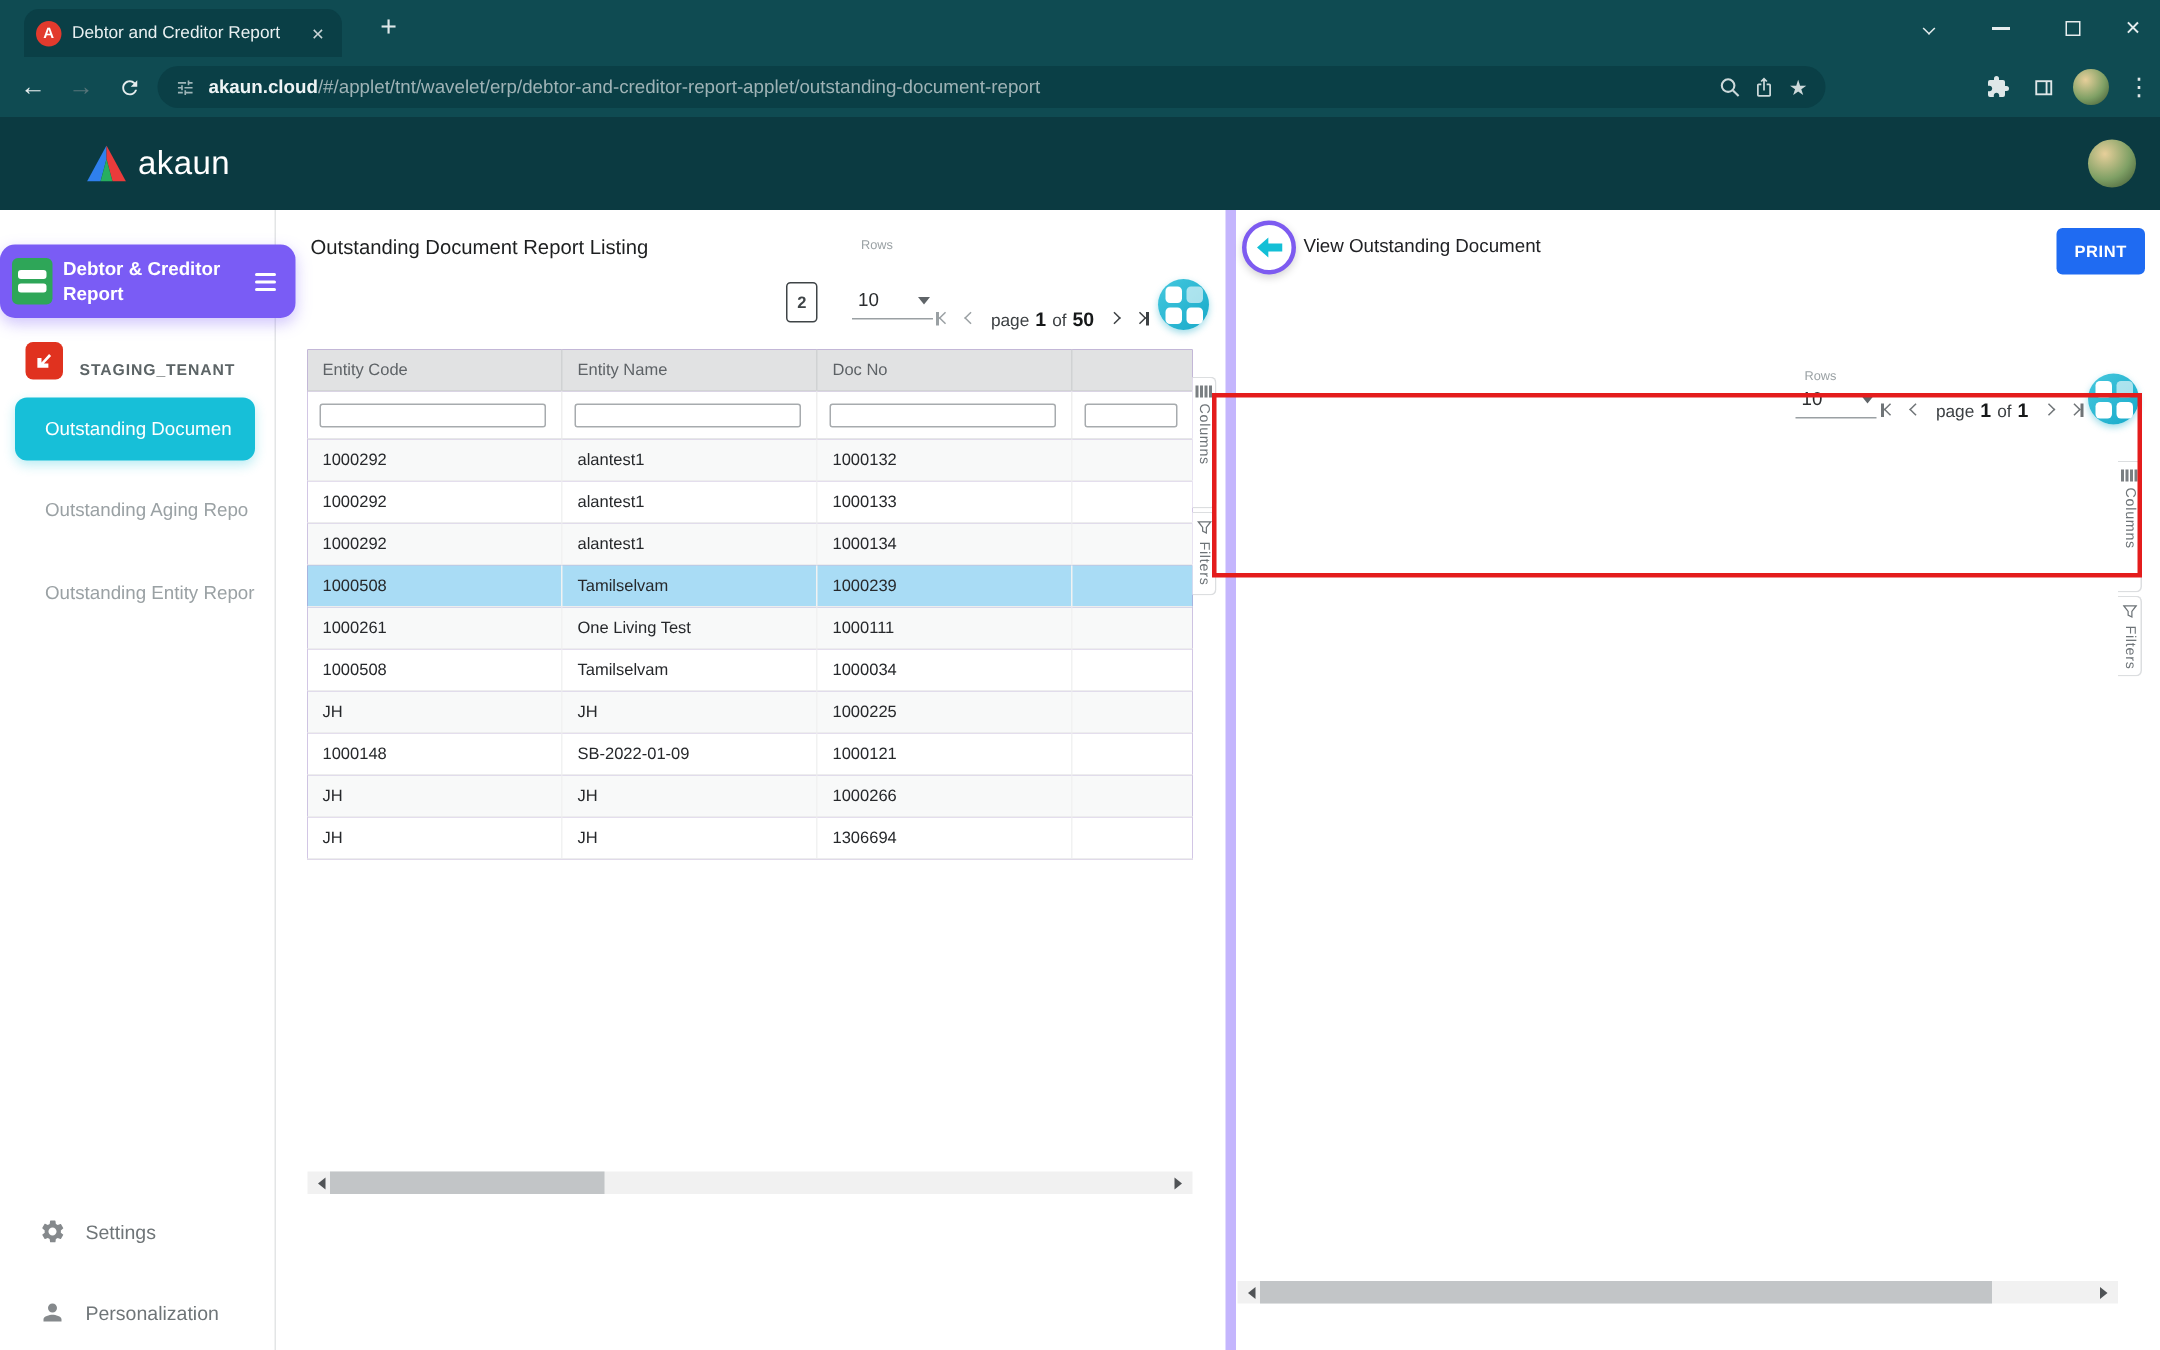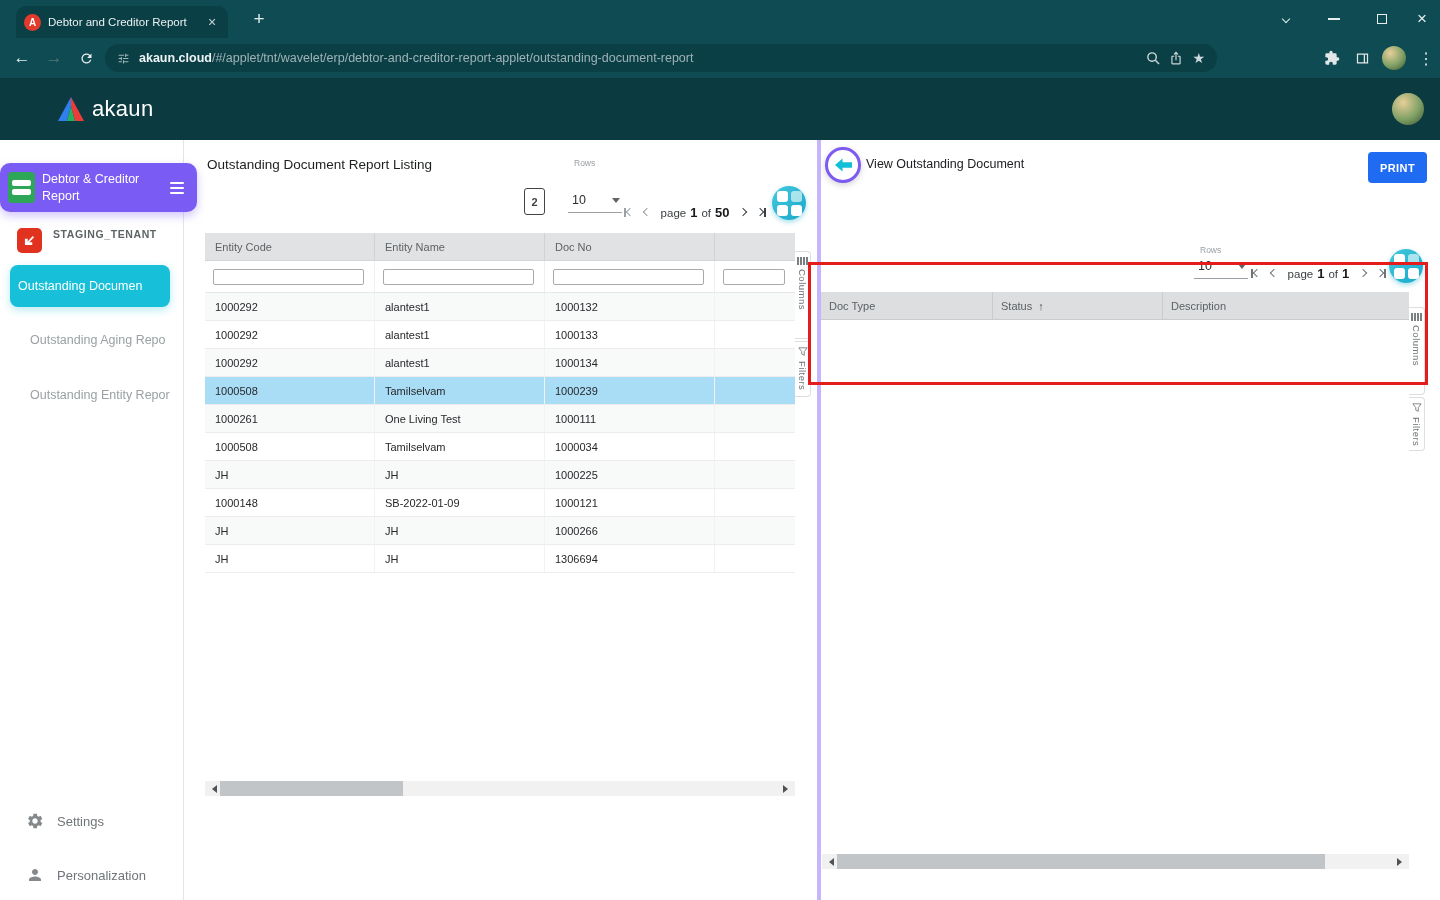--- a/index.html
+++ b/index.html
@@ -28,27 +28,27 @@
 
 .appheader{position:absolute;left:0;top:78px;width:1440px;height:62px;background:#0b3a41;display:flex;align-items:center}
 .logo{margin-left:58px;display:flex;align-items:center;gap:8px}
 .logo-text{color:#fff;font-size:22px;font-weight:normal;letter-spacing:.3px}
 .hdr-avatar{position:absolute;right:16px;top:15px;width:32px;height:32px;border-radius:50%;background:radial-gradient(circle at 35% 30%,#e7cf9a,#7fa065 55%,#39512f)}
 
 .sidebar{position:absolute;left:0;top:140px;width:184px;height:760px;background:#fff;border-right:1px solid #e3e5e6}
 .applet-btn{position:absolute;left:0;top:23px;width:197px;height:49px;background:#7a5cf5;border-radius:10px;display:flex;align-items:center;padding:0 5px 0 8px;gap:7px;box-shadow:0 4px 10px rgba(122,92,245,.35);z-index:5}
 .applet-ic{width:27px;height:31px;background:#2ea658;border-radius:4px;display:flex;flex-direction:column;gap:3px;justify-content:center;align-items:center;flex:0 0 27px}
 .applet-ic i{display:block;width:19px;height:6px;background:#fff;border-radius:2px}
-.applet-label{color:#fff;font-size:12.5px;font-weight:normal;line-height:1.3;flex:1}
+.applet-label{color:#fff;font-size:12.5px;font-weight:bold;line-height:1.3;flex:1}
 .applet-toggle{width:30px;height:30px;border-radius:50%;display:flex;flex-direction:column;justify-content:center;align-items:center;gap:3px;flex:0 0 30px}
 .applet-toggle i{display:block;width:14px;height:2px;background:#fff;border-radius:1px}
-.tenant{position:absolute;left:17px;top:88px;display:flex;align-items:flex-start;gap:11px}
+.tenant{position:absolute;left:17px;top:88px;display:flex;align-items:flex-end;gap:11px}
 .tenant-ic{width:25px;height:25px;background:#e0321f;border-radius:5px;display:flex;align-items:center;justify-content:center}
 .tenant-label{font-size:10.5px;color:#5c6466;letter-spacing:.6px;font-weight:bold}
-.nav-active{position:absolute;left:10px;top:125px;width:160px;height:42px;background:#17bfd8;border-radius:8px;color:#fff;font-size:12.5px;display:flex;align-items:center;padding-left:8px;white-space:nowrap;overflow:hidden;box-shadow:0 3px 8px rgba(23,191,216,.3)}
+.nav-active{position:absolute;left:10px;top:125px;width:160px;height:42px;background:#17bfd8;border-radius:8px;color:#fff;font-size:12.5px;display:flex;align-items:center;padding-left:20px;white-space:nowrap;overflow:hidden;box-shadow:0 3px 8px rgba(23,191,216,.3)}
 .nav-item{position:absolute;left:30px;font-size:12.5px;color:#9aa1a4;white-space:nowrap;overflow:hidden;width:152px}
 .side-foot{position:absolute;left:26px;display:flex;align-items:center;gap:13px;color:#6f7578;font-size:13px}
 
 .listing{position:absolute;left:200px;top:129px;width:615px;height:760px}
 .l-title{position:absolute;left:7px;top:28px;font-size:13.5px;color:#1d1f20}
 .searchbox{position:absolute;left:5px;top:52px;width:313px;height:41px;border:1px solid #b9bdc1;border-radius:6px;display:flex;align-items:center;padding:0 12px;gap:8px;background:#fff}
 .searchbox input{border:none;outline:none;flex:1;font-size:12.5px;color:#333;font-family:"Liberation Sans",sans-serif;background:transparent}
 .searchbox input::placeholder{color:#8b9194}
 .doc2{position:absolute;left:324px;top:59px;width:21px;height:27px;border:1.7px solid #3f4447;border-radius:3px;display:flex;align-items:center;justify-content:center;font-size:11px;font-weight:bold;color:#3f4447}
 .rows-label{font-size:8.5px;color:#9aa1a4}
@@ -82,21 +82,21 @@
 .grip{display:flex;gap:1.5px}
 .grip i{display:block;width:1.5px;height:8px;background:#7a7f82}
 
 .hscroll{position:absolute;height:15px;background:#f1f1f1;display:flex;align-items:stretch}
 .sb-arrow{width:15px;display:flex;align-items:center;justify-content:center}
 .sb-arrow.left i{width:0;height:0;border:4px solid transparent;border-right:5px solid #505356}
 .sb-arrow.right i{width:0;height:0;border:4px solid transparent;border-left:5px solid #505356}
 .sb-track{flex:1;position:relative}
 .sb-thumb{position:absolute;top:0;height:15px;background:#c2c5c7}
 
-.detail{position:absolute;left:817px;top:140px;width:623px;height:760px;background:#fff;border-left:4px solid #c4b5fd}
+.detail{position:absolute;left:817px;top:140px;width:623px;height:760px;background:#fff;border-left:7px solid #c4b5fd}
 .backbtn{position:absolute;left:4px;top:7px;width:36px;height:36px;border-radius:50%;border:3.5px solid #7d5bf0;background:#fff;display:flex;align-items:center;justify-content:center;box-shadow:0 2px 6px rgba(0,0,0,.18)}
 .d-title{position:absolute;left:45px;top:17px;font-size:12.5px;color:#202124}
 .printbtn{position:absolute;left:547px;top:12px;width:59px;height:31px;background:#1f6bf2;border:none;border-radius:4px;color:#fff;font-size:11px;font-weight:bold;letter-spacing:.4px;font-family:"Liberation Sans",sans-serif}
 .dtabs{position:absolute;left:0;top:52px;width:623px;height:38px;border-bottom:1px solid #e2e4e5}
 .dtab{position:absolute;top:0;height:38px;line-height:38px;text-align:center;font-size:12px;color:#70767a}
 .tab-chev{position:absolute;top:0;height:38px;width:20px;display:flex;align-items:center;justify-content:center;color:#9aa0a3}
 .tab-sep{position:absolute;top:6px;height:26px;width:1px;background:#e4e6e7}
 .active-underline{position:absolute;left:312px;bottom:0;width:131px;height:3px;background:#2e7bf6;border-radius:2px}
 .dthead{position:absolute;left:0;top:152px;width:588px;display:flex;height:28px;background:#dcdedf;border-bottom:1px solid #c9cccd}
 .dth{font-size:11px;color:#5d6165;line-height:28px;padding-left:8px;border-right:1px solid #c9cccd;white-space:nowrap}
@@ -412,25 +412,20 @@
       </span>
   </div>
 
   <div class="abs grid-btn" style="left:568px;top:109px">
       <span></span>
       <span></span>
       <span></span>
       <span></span>
     </div>
 
-  <div class="dthead">
-    <div class="dth d1">Doc Type</div>
-    <div class="dth d2"><span>Status</span><span class="sort">↑</span></div>
-    <div class="dth d3">Description</div>
-  </div>
   <div class="dbody"></div>
 
   <div class="sidetab" style="left:588px;top:167px;height:88px">
     <span class="grip">
         <i></i>
         <i></i>
         <i></i>
         <i></i>
       </span>
     <span class="vtext">Columns</span>

